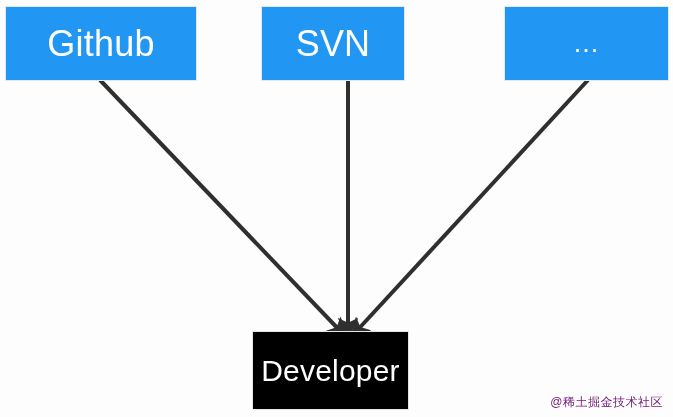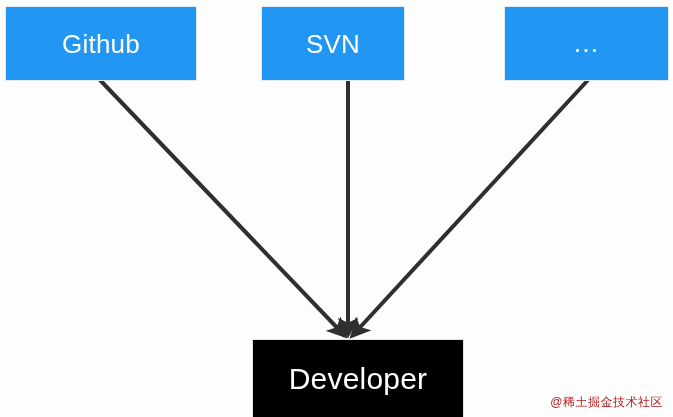--- a/index.html
+++ b/index.html
@@ -34,39 +34,39 @@
   .node-source {
     background: #2196f3;
     box-shadow: 0 0 0 1px #dfeaf2;
   }
   .node-target {
     background: #000000;
     box-shadow: 0 0 0 1px #e4e4e4;
   }
   .node-label {
     color: #ffffff;
-    font-size: 26px;
+    font-size: 36px;
     font-weight: 400;
     letter-spacing: 0.2px;
     line-height: 1;
     white-space: nowrap;
   }
   .node-label.ellipsis {
     font-size: 27px;
     letter-spacing: 1px;
   }
   .node-label.target-label {
     font-size: 30px;
   }
   #watermark {
     position: absolute;
     right: 10px;
     bottom: 6px;
     font-size: 12px;
-    color: #b91c1c;
+    color: #701a75;
     letter-spacing: 0.5px;
     white-space: nowrap;
     user-select: none;
   }
 </style>
 </head>
 <body>
 
 <div id="canvas">
 
@@ -89,19 +89,19 @@
   </div>
 
   <div class="node-box node-source" style="left:262px; top:7px; width:142px; height:73px;">
     <span class="node-label">SVN</span>
   </div>
 
   <div class="node-box node-source" style="left:505px; top:7px; width:163px; height:73px;">
     <span class="node-label ellipsis">...</span>
   </div>
 
-  <div class="node-box node-target" style="left:253px; top:340px; width:210px; height:77px;">
+  <div class="node-box node-target" style="left:253px; top:332px; width:155px; height:77px;">
     <span class="node-label target-label">Developer</span>
   </div>
 
   <div id="watermark">@稀土掘金技术社区</div>
 
 </div>
 
 </body></html>

